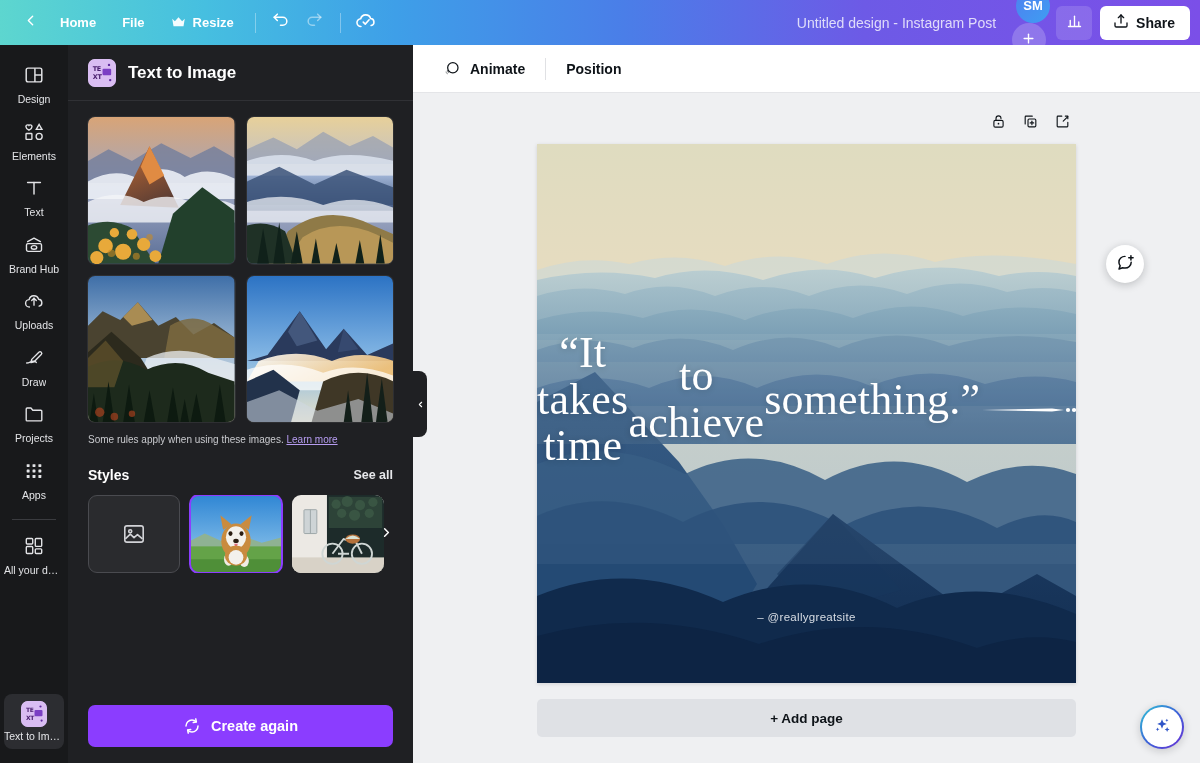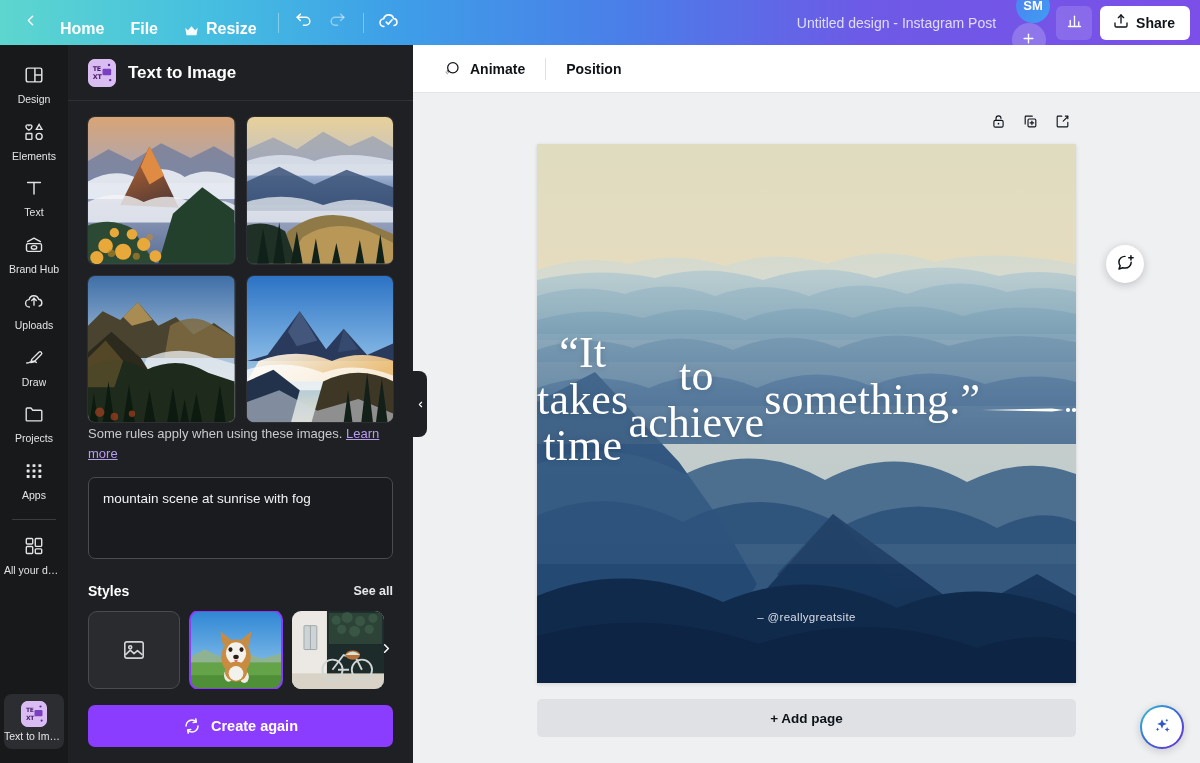--- a/index.html
+++ b/index.html
@@ -16,24 +16,24 @@
   .topbar {
     height: 45px; flex: 0 0 45px;
     background: linear-gradient(90deg, #5dd6cf 0%, #46bfe0 17%, #3e9fe8 33%, #4a7ee8 52%, #6d5ae6 72%, #7b4fe8 100%);
     display: flex; align-items: center;
     padding: 0 10px 0 14px;
     color: #fff;
     position: relative; z-index: 30;
   }
   .tb-left { display: flex; align-items: center; gap: 2px; }
   .tb-btn {
-    display: flex; align-items: flex-end; gap: 7px;
+    display: flex; align-items: center; gap: 7px;
     height: 30px; padding: 0 12px;
     border-radius: 6px; cursor: pointer;
-    font-size: 16px; font-weight: 600; color: #fff; white-space: nowrap;
+    font-size: 13px; font-weight: 600; color: #fff; white-space: nowrap;
   }
   .tb-icon-btn {
     width: 32px; height: 32px; border-radius: 6px;
     display: flex; align-items: center; justify-content: center; cursor: pointer;
   }
   .tb-sep { width: 1px; height: 20px; background: rgba(255,255,255,0.34); margin: 0 7px; }
   .tb-spacer { flex: 1 1 auto; }
   .doc-title {
     font-size: 14px; color: rgba(255,255,255,0.78);
     padding: 4px 8px; border-radius: 5px; cursor: text; margin-right: 12px;
@@ -111,21 +111,21 @@
   .panel-body { flex: 1 1 auto; overflow: hidden; padding: 0 20px; }
 
   .img-grid { display: grid; grid-template-columns: 1fr 1fr; gap: 12px; padding-top: 16px; }
   .gen-img {
     position: relative; width: 100%; aspect-ratio: 1/1;
     border-radius: 7px; overflow: hidden; cursor: pointer;
     box-shadow: 0 0 0 1px rgba(255,255,255,0.07);
   }
   .gen-img svg { display: block; width: 100%; height: 100%; }
 
-  .rules { margin-top: 2px; font-size: 13px; line-height: 1.5; color: #c9cace; }
+  .rules { margin-top: 10px; font-size: 10px; line-height: 1.5; color: #c9cace; }
   .rules a { color: #b69cf0; text-decoration: underline; cursor: pointer; }
 
   .prompt-box {
     margin-top: 14px; width: 100%; height: 82px;
     background: #1a1b1e; border: 1px solid #4a4b50; border-radius: 7px;
     color: #f1f2f4; font-size: 13.5px; font-family: "Liberation Sans", sans-serif;
     padding: 12px 14px; resize: none; outline: none; line-height: 1.4;
   }
 
   .styles-head {
@@ -616,21 +616,20 @@
               </g>
             </svg>
           </div>
         </div>
 
         <div class="rules">
           <span>Some rules apply when using these images.</span>
           <a>Learn more</a>
         </div>
 
-        <textarea class="prompt-box" placeholder="Describe the image you want to create" style="">mountain scene at sunrise with fog</textarea>
 
         <div class="styles-head">
           <span class="h">Styles</span>
           <span class="see-all">See all</span>
         </div>
 
         <div class="styles-row">
           <div class="styles-track">
             <div class="style-card placeholder">
               <span>

